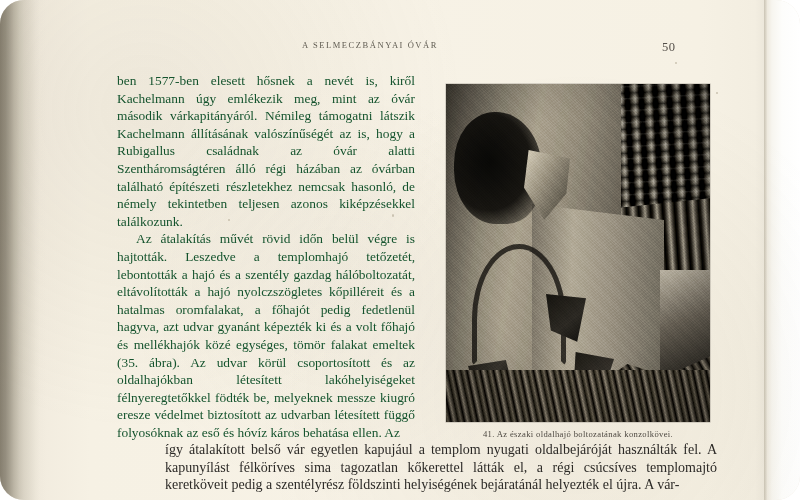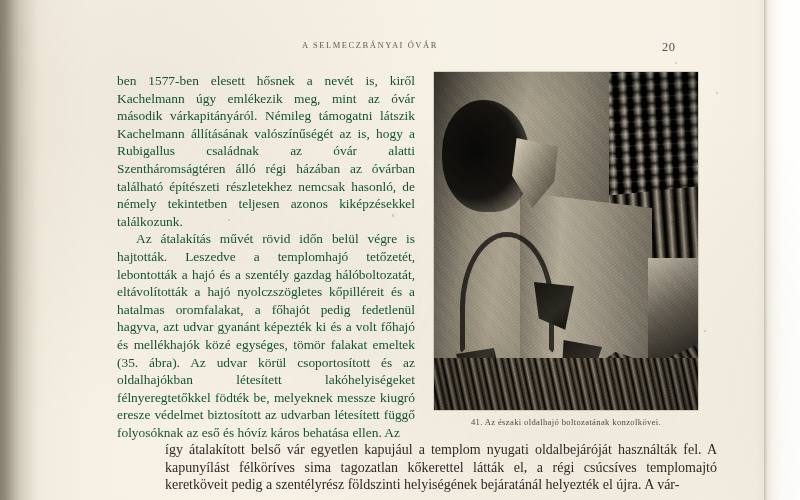--- a/index.html
+++ b/index.html
@@ -13,20 +13,21 @@
     overflow: hidden;
     font-family: "Liberation Serif", serif;
   }
 
   #page-root {
     position: relative;
     width: 800px;
     height: 500px;
     background: #efeade;
     overflow: hidden;
+    border-radius: 24px;
   }
 
   
   .scan-bg {
     position: absolute;
     inset: 0;
     background:
       linear-gradient(90deg,
         #b9b3a4 0px, #a9a395 6px, #cdc7b8 14px, #e3ddcf 24px,
         #f2ecdf 40px, #f6f1e4 90px, #f7f2e6 400px,
@@ -304,28 +305,28 @@
   <div class="page-edge-right"></div>
 
   <div class="fleck" style="left:228px; top:219px; width:2px; height:2px;"></div>
   <div class="fleck" style="left:392px; top:214px; width:2px; height:3px;"></div>
   <div class="fleck" style="left:716px; top:92px; width:2px; height:2px;"></div>
   <div class="fleck" style="left:704px; top:330px; width:2px; height:2px;"></div>
   <div class="fleck" style="left:675px; top:62px; width:2px; height:2px;"></div>
 
   <div class="running-head">A SELMECZBÁNYAI ÓVÁR</div>
 
-  <div class="folio">20</div>
+  <div class="folio">50</div>
 
   <div class="col-left">
     <p class="para">ben 1577-ben elesett hősnek a nevét is, kiről Kachelmann úgy emlékezik meg, mint az óvár második várkapitányáról. Némileg támogatni látszik Kachelmann állításának valószínűségét az is, hogy a Rubigallus családnak az óvár alatti Szentháromságtéren álló régi házában az óvárban található építészeti részletekhez nemcsak hasonló, de némely tekintetben teljesen azonos kiképzésekkel találkozunk.</p>
     <p class="para last-ragged">Az átalakítás művét rövid időn belül végre is hajtották. Leszedve a templomhajó tetőzetét, lebontották a hajó és a szentély gazdag hálóboltozatát, eltávolították a hajó nyolczszögletes kőpilléreit és a hatalmas oromfalakat, a főhajót pedig fedetlenül hagyva, azt udvar gyanánt képezték ki és a volt főhajó és mellékhajók közé egységes, tömör falakat emeltek (35. ábra). Az udvar körül csoportosított és az oldalhajókban létesített lakóhelyiségeket félnyeregtetőkkel födték be, melyeknek messze kiugró eresze védelmet biztosított az udvarban létesített függő folyosóknak az eső és hóvíz káros behatása ellen. Az</p>
   </div>
 
-  <figure class="figure" style="margin:0;">
+  <figure class="figure" style="margin:12px;">
     <div class="photo">
       <div class="ph-roof"></div>
       <div class="ph-roof-2"></div>
       <div class="ph-wall"></div>
       <div class="ph-wall-face"></div>
       <div class="ph-dark-niche"></div>
       <div class="ph-arch"></div>
       <div class="ph-corbel-a"></div>
       <div class="ph-corbel-b"></div>
       <div class="ph-corbel-c"></div>

